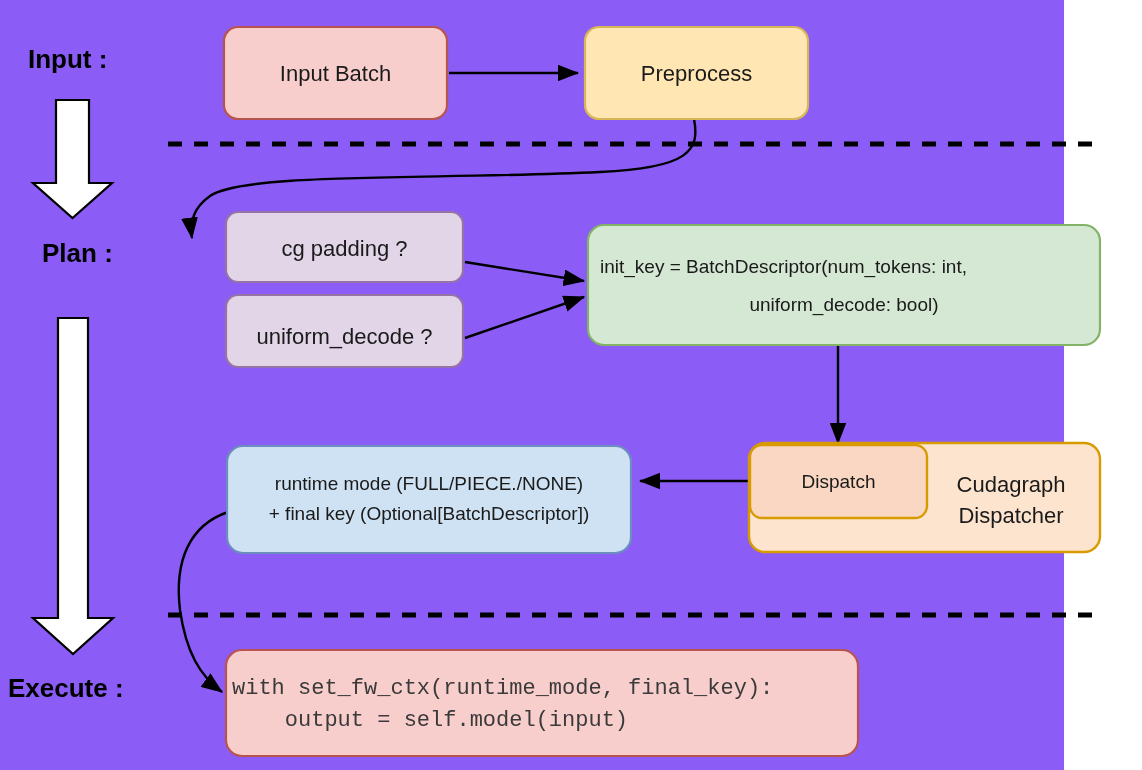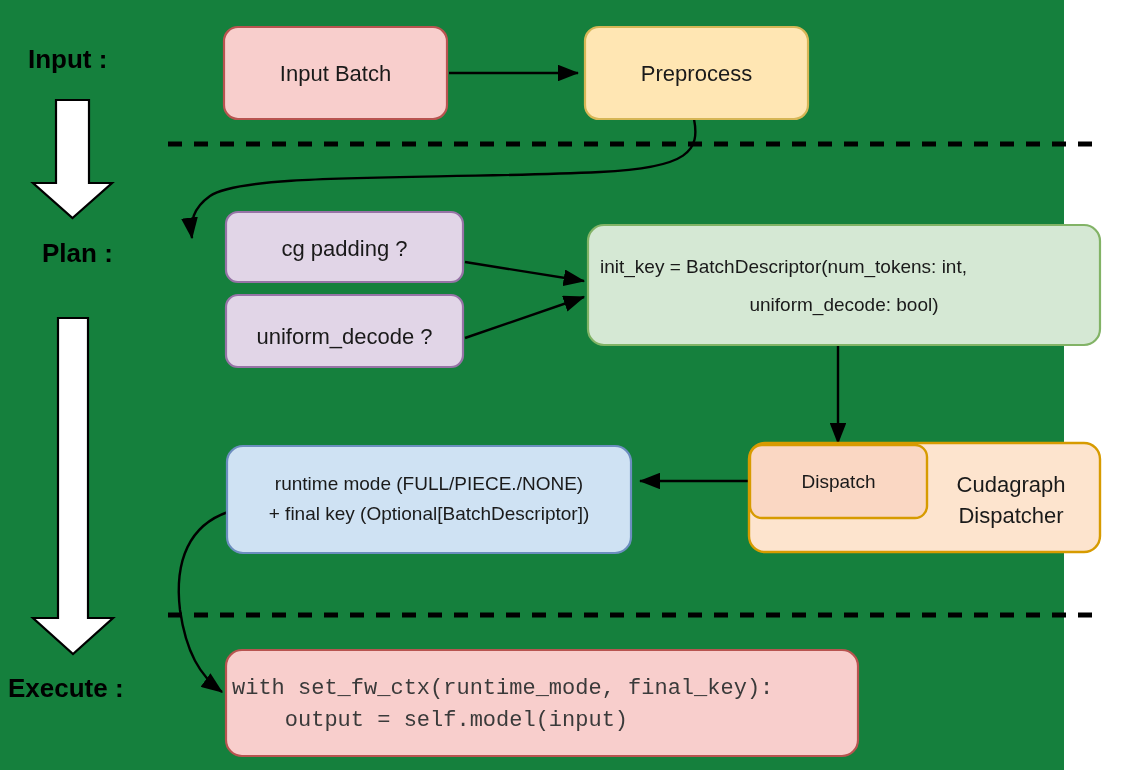--- a/index.html
+++ b/index.html
@@ -10,21 +10,21 @@
   body {
     width: 1142px;
     height: 770px;
     font-family: "Liberation Sans", sans-serif;
     overflow: hidden;
   }
   #diagram-root {
     position: relative;
     width: 1064px;
     height: 770px;
-    background: #15803d;
+    background: #8b5cf6;
   }
   svg.diagram {
     display: block;
     width: 1142px;
     height: 770px;
   }
   .node-label {
     font-family: "Liberation Sans", sans-serif;
     font-size: 22px;
     fill: #1a1a1a;

